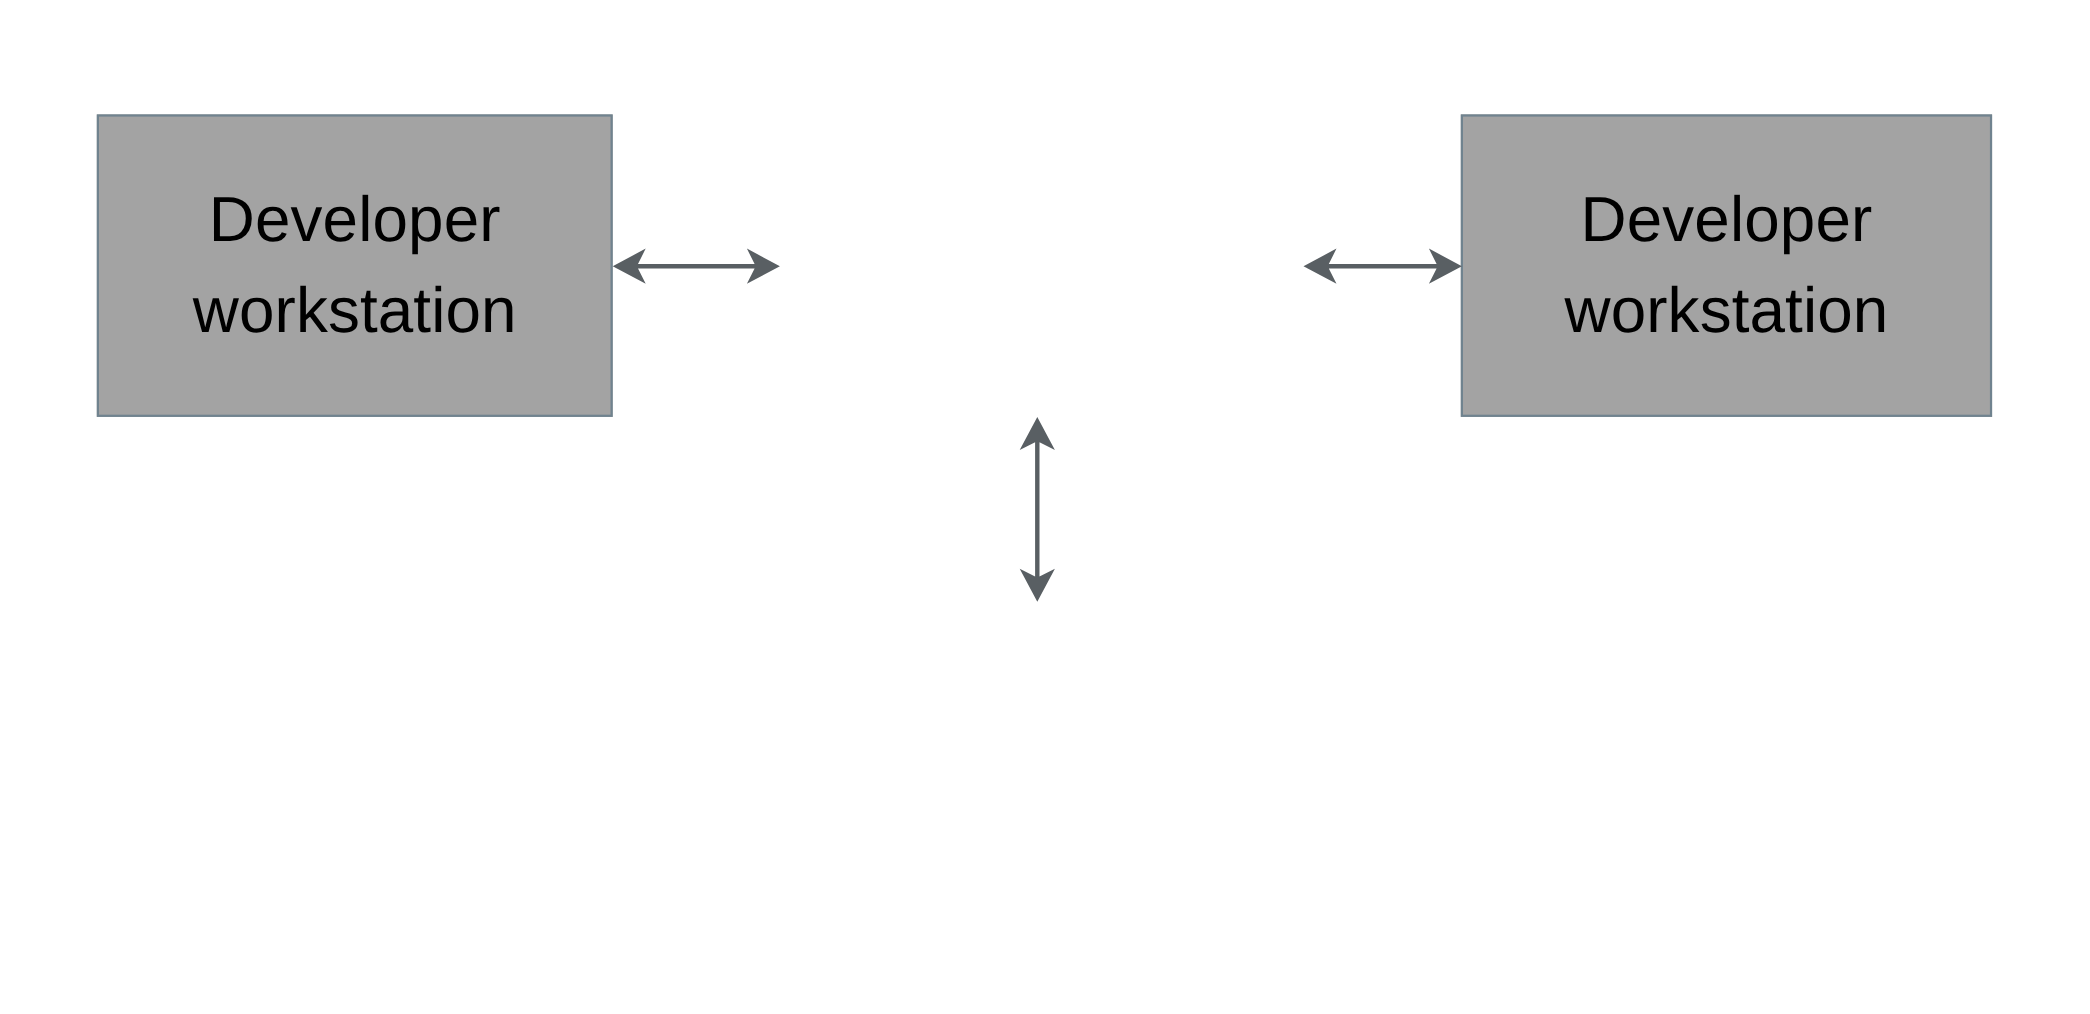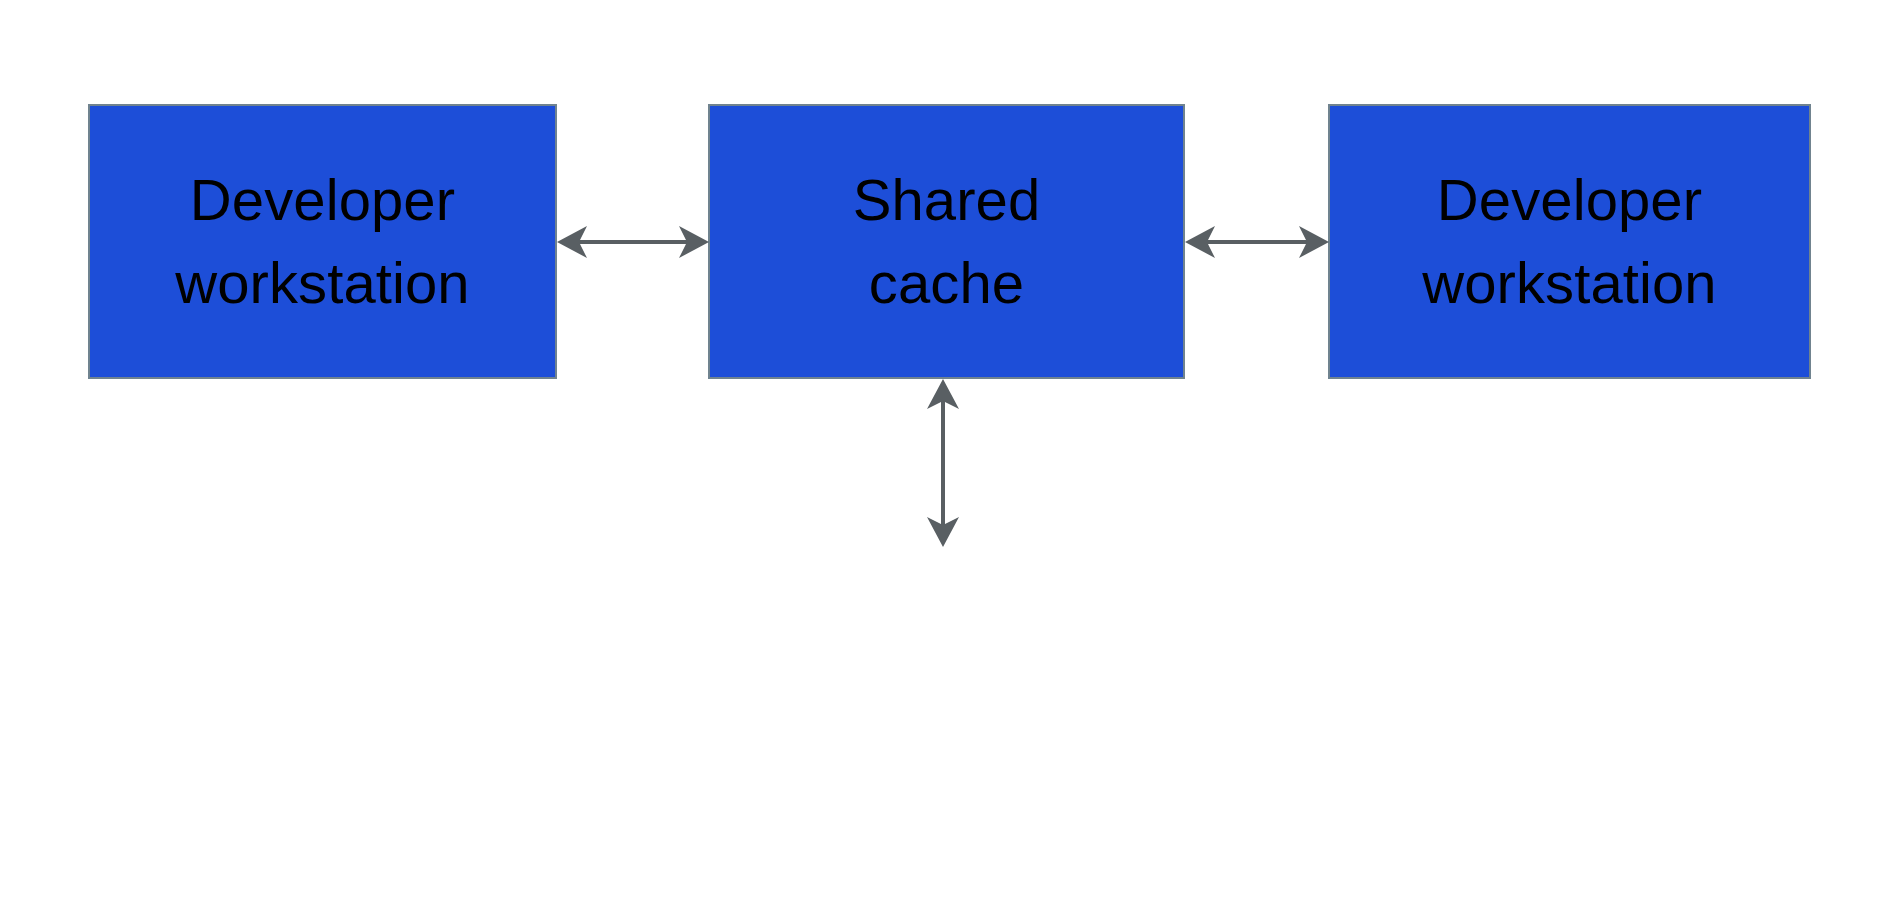--- a/index.html
+++ b/index.html
@@ -15,21 +15,21 @@
   #canvas {
     position: relative;
     width: 1900px;
     height: 922px;
     background: #ffffff;
     overflow: hidden;
   }
   .node {
     position: absolute;
     box-sizing: border-box;
-    background: #1d4ed8;
+    background: #a3a3a3;
     border: 2px solid #70838f;
     display: flex;
     align-items: center;
     justify-content: center;
     text-align: center;
   }
   .node-label {
     color: #000000;
     font-size: 58px;
     line-height: 1.42;
@@ -56,24 +56,20 @@
 </head>
 <body>
 
 <div id="canvas">
 
   <div class="node" id="node-dev-left">
     <span class="node-label">Developer
 workstation</span>
   </div>
 
-  <div class="node" id="node-shared">
-    <span class="node-label">Shared
-cache</span>
-  </div>
 
   <div class="node" id="node-dev-right">
     <span class="node-label">Developer
 workstation</span>
   </div>
 
 
   <div class="edge" id="edge-left">
     <svg width="160" height="46" viewBox="0 0 160 46">
       <path d="M 4 23 L 34 7 L 27 21 L 133 21 L 126 7 L 156 23 L 126 39 L 133 25 L 27 25 L 34 39 Z" fill="#595f63"></path>

